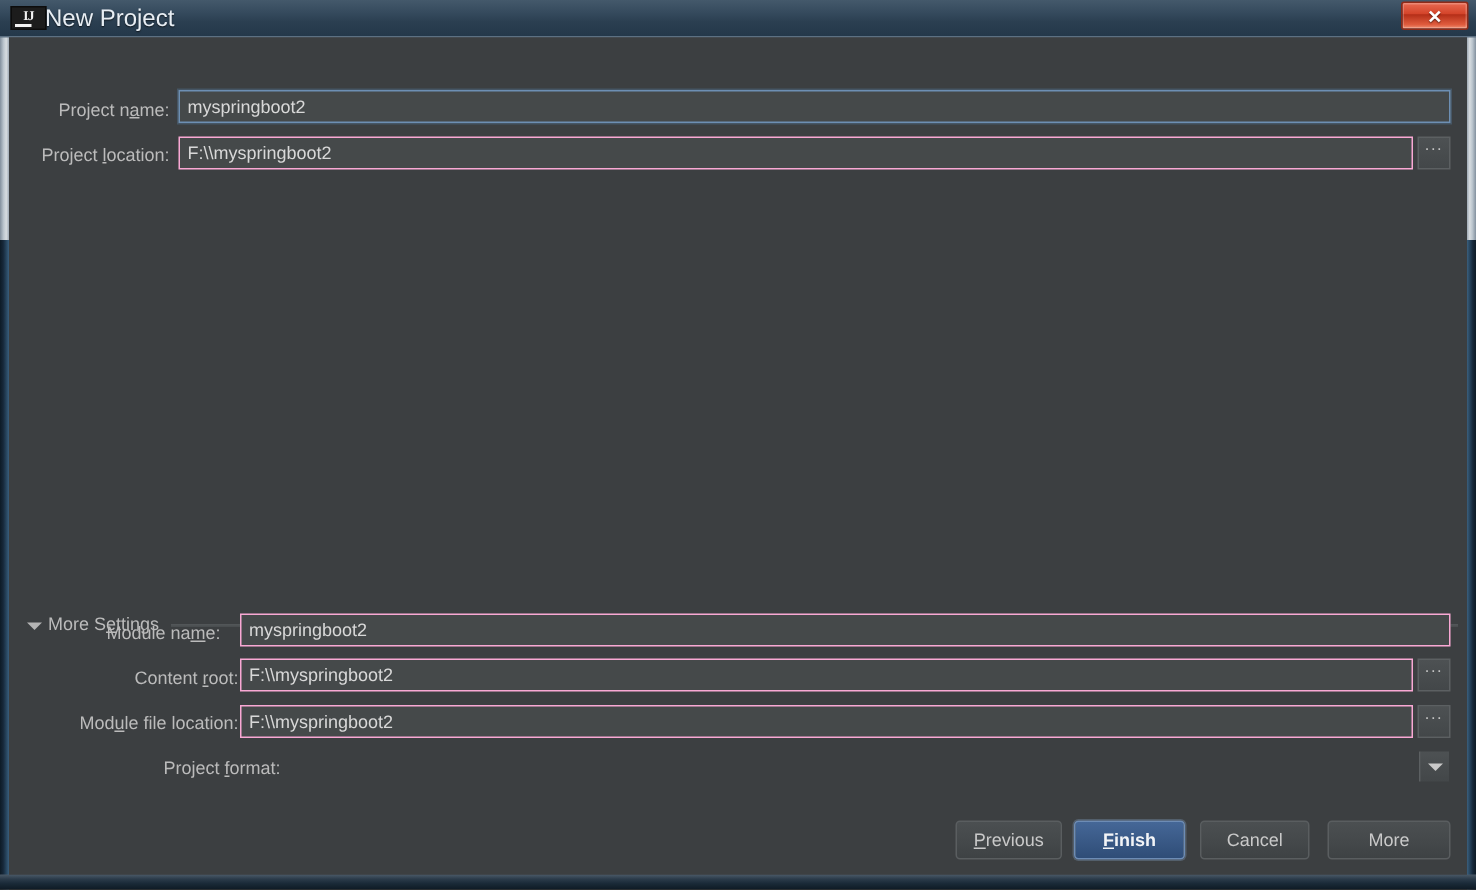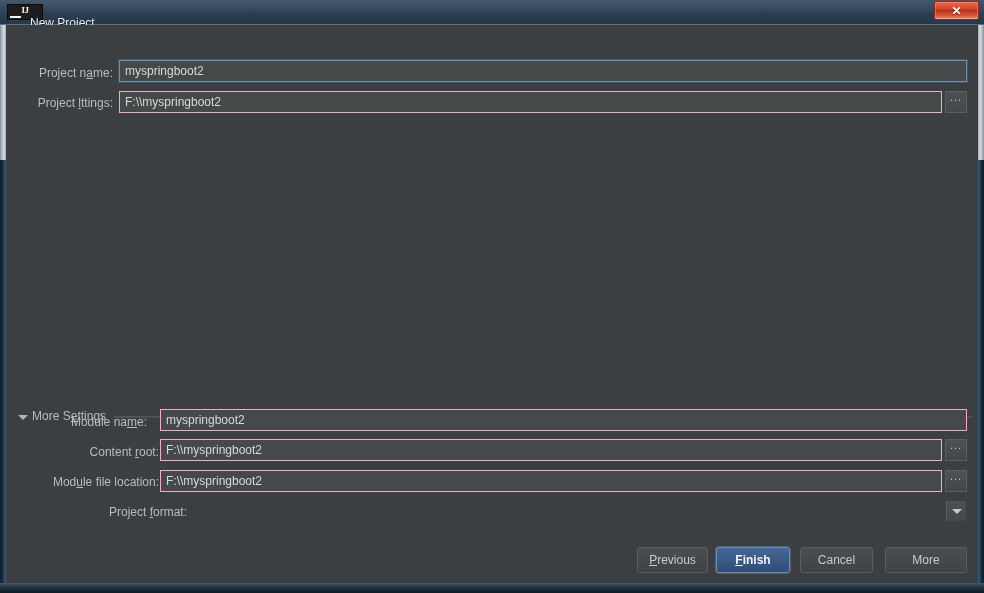--- a/index.html
+++ b/index.html
@@ -64,44 +64,44 @@
   #titlebar {
     position: absolute;
     left: 0; top: 0;
     width: 984px; height: 24px;
     background: linear-gradient(to bottom, #44596b 0%, #34495c 38%, #2b3f51 60%, #24384a 100%);
     border-bottom: 1px solid #5c7082;
   }
   #title-icon {
     position: absolute;
     left: 7px; top: 4px;
-    width: 36px; height: 16px;
+    width: 24px; height: 16px;
     background: #1c1c1c;
     border: 1px solid #0c0c0c;
     box-sizing: border-box;
     color: #f2f2f2;
     font-size: 9px;
     font-weight: bold;
     line-height: 11px;
     text-align: center;
     letter-spacing: -0.5px;
     font-family: "Liberation Serif", serif;
   }
   #title-icon::after {
     content: "";
     position: absolute;
     left: 2px; bottom: 1px;
     width: 11px; height: 2px;
     background: #f2f2f2;
   }
   #title-text {
     position: absolute;
-    left: 30px; top: 16px;
+    left: 30px; top: 4px;
     color: #e8eef4;
-    font-size: 12px;
+    font-size: 16px;
     text-shadow: 0 1px 1px rgba(0,0,0,.65);
     white-space: nowrap;
   }
   #close-button {
     position: absolute;
     right: 5px; top: 1px;
     width: 45px; height: 19px;
     border-radius: 2px;
     border: 1px solid #8e2a18;
     box-sizing: border-box;
@@ -260,21 +260,21 @@
     <div id="close-button">
       <div class="x">✕</div>
     </div>
   </div>
 
   <div id="content">
 
     <div class="lbl" style="left:0px; top:41px; width:107px;"><span>Project n</span><u>a</u><span>me:</span></div>
     <div class="field focused" style="left:113px; top:35px; width:848px; height:22px;">myspringboot2</div>
 
-    <div class="lbl" style="left:0px; top:71px; width:107px;"><span>Project </span><u>l</u><span>ttings:</span></div>
+    <div class="lbl" style="left:0px; top:71px; width:107px;"><span>Project </span><u>l</u><span>ocation:</span></div>
     <div class="field" style="left:113px; top:66px; width:823px; height:22px;">F:\\myspringboot2</div>
     <div class="browse-btn" style="left:939px; top:66px;"><span>...</span></div>
 
     <div id="more-settings-row">
       <div id="more-settings-tri"></div>
       <div id="more-settings-label"><span>More S</span><u>e</u><span>ttings</span></div>
       <div id="more-settings-line"></div>
     </div>
 
     <div class="lbl" style="left:0px; top:390px; width:141px;"><span>Module na</span><u>m</u><span>e:</span></div>

